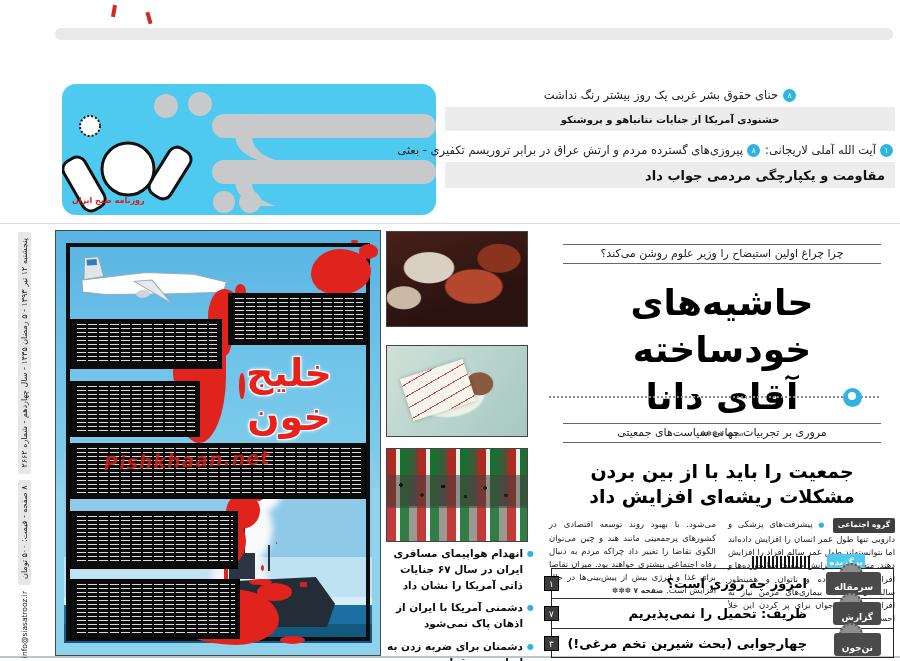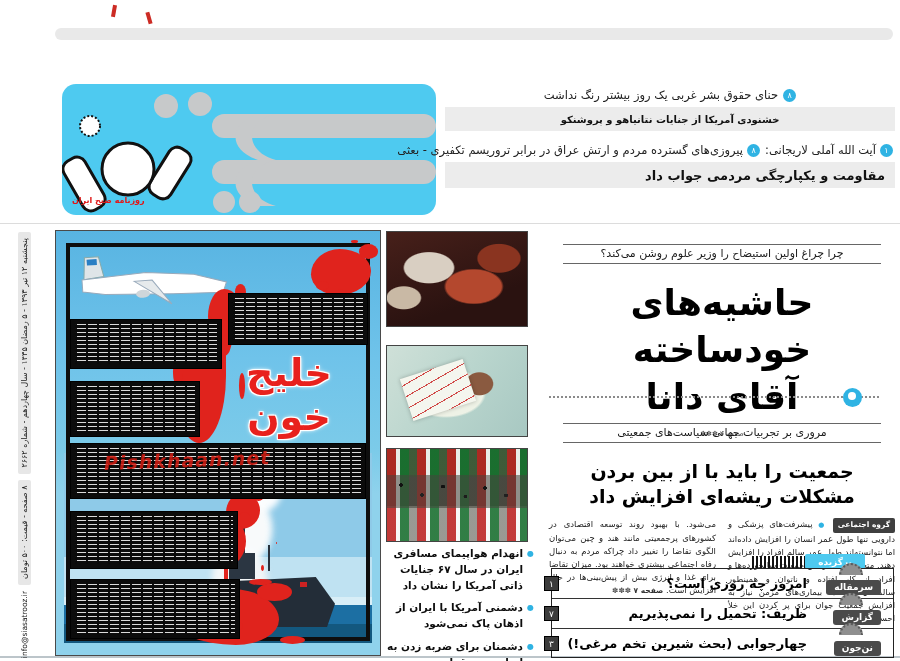--- a/index.html
+++ b/index.html
@@ -130,28 +130,28 @@
   .pop-body { margin-top:10px; display:flex; gap:12px; text-align:justify; font-size:8.5px; line-height:1.55; color:#222; }
   .pcol { width:50%; }
   .gbadge { display:inline-block; background:#3f3f3f; color:#fff; font-size:7.5px; padding:1px 5px 2px; border-radius:2px; font-weight:bold; }
   .gdot { color:#2fb3e3; font-size:7px; }
   .pcol .pageref { display:inline; font-size:7.5px; font-weight:bold; }
 
   
   .hl { position:absolute; left:545px; top:550px; width:349px; height:108px; }
   .hl-bars { position:absolute; right:84px; top:6px; width:58px; height:13px;
     background:repeating-linear-gradient(90deg,#111 0 2px,transparent 2px 4px); }
-  .hl-badge { position:absolute; right:29px; top:4px; width:60px; height:15px; background:#4ecaf0; color:#fff;
+  .hl-badge { position:absolute; right:29px; top:4px; width:38px; height:15px; background:#4ecaf0; color:#fff;
     font-size:9px; font-weight:bold; display:flex; align-items:center; justify-content:center; border-radius:2px; }
   .hl-box { position:absolute; left:6px; right:0; top:18px; bottom:0; border:1px solid #222; }
   .hl-row { position:relative; height:30px; border-bottom:1px solid #333; }
   .hl-row:last-child { border-bottom:none; }
   .hl-title { position:absolute; right:86px; top:7px; font-size:13px; font-weight:bold; color:#000; white-space:nowrap; }
   .hl-sec { position:absolute; right:12px; bottom:3px; min-width:46px; text-align:center; background:#4a4a4a; color:#fff;
-    font-size:9px; font-weight:bold; padding:2px 8px 3px; border-radius:3px; }
+    font-size:9px; font-weight:bold; padding:10px 8px 3px; border-radius:3px; }
   .gear { position:absolute; right:30px; top:-6px; width:24px; height:12px; background:#8f8f8f;
     border-radius:12px 12px 0 0; border:2px dotted #5c5c5c; border-bottom:none; }
   .hl-num { position:absolute; left:-8px; top:7px; width:15px; height:15px; background:#3c3c3c; border:1px solid #000;
     color:#fff; font-size:9px; display:flex; align-items:center; justify-content:center; }
 </style>
 </head>
 <body>
 
 <div class="page">
 

